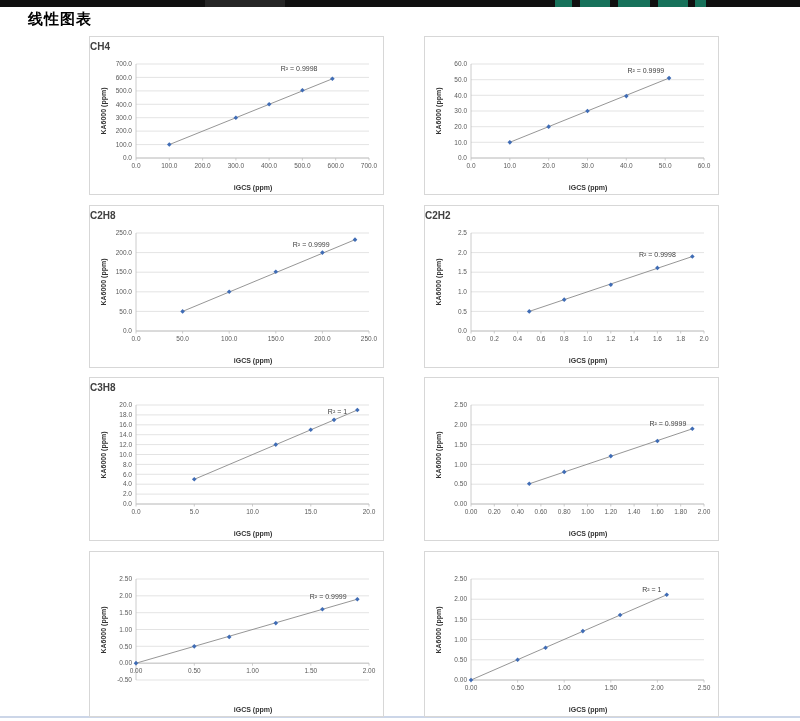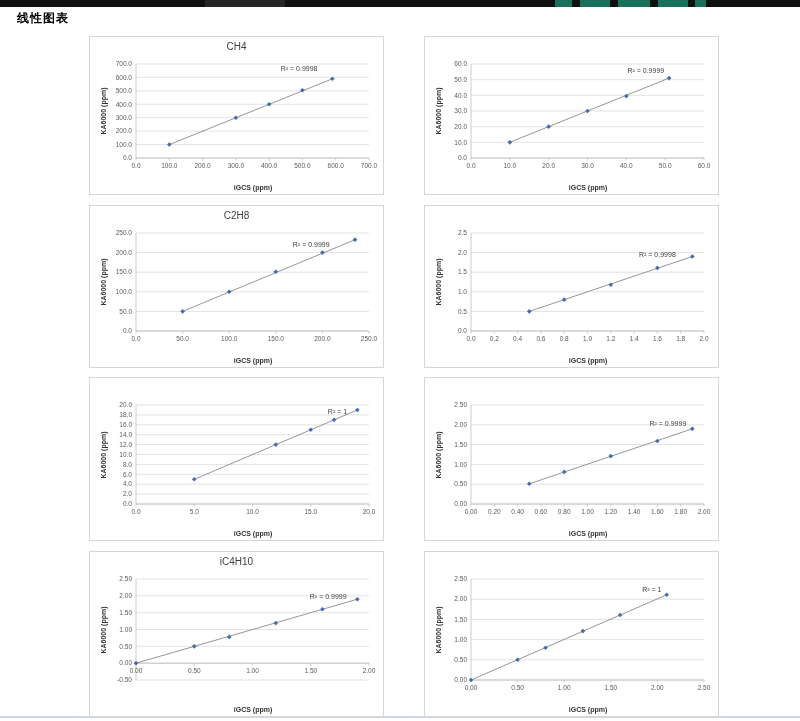--- a/index.html
+++ b/index.html
@@ -12,37 +12,37 @@
     position:absolute; inset:0;
     background:linear-gradient(90deg,
       transparent 0, transparent 205px, #262626 205px, #262626 285px, transparent 285px,
       transparent 555px, #17715a 555px, #17715a 572px, transparent 572px,
       transparent 580px, #17715a 580px, #17715a 610px, transparent 610px,
       transparent 618px, #17715a 618px, #17715a 650px, transparent 650px,
       transparent 658px, #17715a 658px, #17715a 688px, transparent 688px,
       transparent 695px, #17715a 695px, #17715a 706px, transparent 706px);
   }
   .page-heading {
-    position:absolute; left:17px; top:10px; font-size:12px; font-weight:bold;
+    position:absolute; left:28px; top:10px; font-size:15px; font-weight:bold;
     color:#000; letter-spacing:1px;
   }
   .page-edge { position:absolute; top:716px; left:0; width:800px; height:2px; background:#ccd6e8; }
   .chart-box {
     position:absolute; width:295px; background:#fff;
     border:1px solid #d7d7d7; box-sizing:border-box;
   }
   .c1 { left:89px; } .c2 { left:424px; }
   .r1 { top:36px;  height:159px; }
   .r2 { top:205px; height:163px; }
   .r3 { top:377px; height:164px; }
   .r4 { top:551px; height:166px; }
   .chart-box svg { position:absolute; left:0; top:0; width:100%; height:100%; }
   .c-title {
-    position:absolute; top:4px; left:0; width:100%; text-align:center;
-    font-size:10px; font-weight:normal; color:#404040;
+    position:absolute; top:4px; left:0; width:100%; text-align:left;
+    font-size:10px; font-weight:bold; color:#404040;
   }
   .c-xlabel {
     position:absolute; bottom:3px; left:46px; width:234px; text-align:center;
     font-size:7px; font-weight:bold; color:#333;
   }
   .c-ylabel {
     position:absolute; left:13px; top:75px; transform:translate(-50%,-50%) rotate(-90deg);
     transform-origin:center; white-space:nowrap;
     font-size:7px; font-weight:bold; color:#333;
   }
@@ -233,20 +233,21 @@
       <text x="42" y="48.8" text-anchor="end" class="tick">2.0</text>
       <text x="42" y="29.2" text-anchor="end" class="tick">2.5</text>
       <line x1="104.3" y1="105.4" x2="267.4" y2="50.5" stroke="#8a8a8a" stroke-width="0.9"></line>
       <path d="M104.25 103.10000000000001 L106.55 105.4 L104.25 107.7 L101.95 105.4 Z" fill="#3f6cb5"></path>
       <path d="M139.2 91.34 L141.5 93.64 L139.2 95.94 L136.89999999999998 93.64 Z" fill="#3f6cb5"></path>
       <path d="M185.79999999999998 76.444 L188.1 78.744 L185.79999999999998 81.044 L183.49999999999997 78.744 Z" fill="#3f6cb5"></path>
       <path d="M232.4 59.588 L234.70000000000002 61.888 L232.4 64.188 L230.1 61.888 Z" fill="#3f6cb5"></path>
       <path d="M267.35 48.22 L269.65000000000003 50.519999999999996 L267.35 52.81999999999999 L265.05 50.519999999999996 Z" fill="#3f6cb5"></path>
       <text x="232.4" y="51.3" text-anchor="middle" class="r2lab">R² = 0.9998</text>
     </svg>
+  <div class="c-title">C2H2</div>
   <div class="c-ylabel" style="top: 76px;">KA6000 (ppm)</div>
   <div class="c-xlabel">iGCS (ppm)</div>
 </div>
 
 <div class="chart-box c1 r3">
   <svg viewBox="0 0 293 162">
       <line x1="46" y1="126.0" x2="279" y2="126.0" stroke="#dcdcdc" stroke-width="0.8"></line>
       <line x1="46" y1="116.1" x2="279" y2="116.1" stroke="#dcdcdc" stroke-width="0.8"></line>
       <line x1="46" y1="106.2" x2="279" y2="106.2" stroke="#dcdcdc" stroke-width="0.8"></line>
       <line x1="46" y1="96.3" x2="279" y2="96.3" stroke="#dcdcdc" stroke-width="0.8"></line>
@@ -281,20 +282,21 @@
       <text x="42" y="39.1" text-anchor="end" class="tick">18.0</text>
       <text x="42" y="29.2" text-anchor="end" class="tick">20.0</text>
       <line x1="104.3" y1="101.3" x2="267.4" y2="32.0" stroke="#8a8a8a" stroke-width="0.9"></line>
       <path d="M104.25 98.95 L106.55 101.25 L104.25 103.55 L101.95 101.25 Z" fill="#3f6cb5"></path>
       <path d="M185.79999999999998 64.3 L188.1 66.6 L185.79999999999998 68.89999999999999 L183.49999999999997 66.6 Z" fill="#3f6cb5"></path>
       <path d="M220.75 49.45 L223.05 51.75 L220.75 54.05 L218.45 51.75 Z" fill="#3f6cb5"></path>
       <path d="M244.04999999999998 39.55000000000001 L246.35 41.85000000000001 L244.04999999999998 44.150000000000006 L241.74999999999997 41.85000000000001 Z" fill="#3f6cb5"></path>
       <path d="M267.35 29.650000000000002 L269.65000000000003 31.950000000000003 L267.35 34.25 L265.05 31.950000000000003 Z" fill="#3f6cb5"></path>
       <text x="247.5" y="35.9" text-anchor="middle" class="r2lab">R² = 1</text>
     </svg>
+  <div class="c-title">C3H8</div>
   <div class="c-ylabel" style="top: 76.5px;">KA6000 (ppm)</div>
   <div class="c-xlabel">iGCS (ppm)</div>
 </div>
 
 <div class="chart-box c2 r3">
   <svg viewBox="0 0 293 162">
       <line x1="46" y1="126.0" x2="279" y2="126.0" stroke="#dcdcdc" stroke-width="0.8"></line>
       <line x1="46" y1="106.2" x2="279" y2="106.2" stroke="#dcdcdc" stroke-width="0.8"></line>
       <line x1="46" y1="86.4" x2="279" y2="86.4" stroke="#dcdcdc" stroke-width="0.8"></line>
       <line x1="46" y1="66.6" x2="279" y2="66.6" stroke="#dcdcdc" stroke-width="0.8"></line>
@@ -372,21 +374,20 @@
       <text x="42" y="29.2" text-anchor="end" class="tick">2.50</text>
       <line x1="46.0" y1="111.2" x2="267.4" y2="47.2" stroke="#8a8a8a" stroke-width="0.9"></line>
       <path d="M46 108.86666666666667 L48.3 111.16666666666667 L46 113.46666666666667 L43.7 111.16666666666667 Z" fill="#3f6cb5"></path>
       <path d="M104.25 92.03333333333335 L106.55 94.33333333333334 L104.25 96.63333333333334 L101.95 94.33333333333334 Z" fill="#3f6cb5"></path>
       <path d="M139.2 82.60666666666667 L141.5 84.90666666666667 L139.2 87.20666666666666 L136.89999999999998 84.90666666666667 Z" fill="#3f6cb5"></path>
       <path d="M185.79999999999998 68.80333333333333 L188.1 71.10333333333332 L185.79999999999998 73.40333333333332 L183.49999999999997 71.10333333333332 Z" fill="#3f6cb5"></path>
       <path d="M232.4 55 L234.70000000000002 57.3 L232.4 59.599999999999994 L230.1 57.3 Z" fill="#3f6cb5"></path>
       <path d="M267.35 44.900000000000006 L269.65000000000003 47.2 L267.35 49.5 L265.05 47.2 Z" fill="#3f6cb5"></path>
       <text x="238.2" y="47.2" text-anchor="middle" class="r2lab">R² = 0.9999</text>
     </svg>
-  <div class="c-title">iC4H10</div>
   <div class="c-ylabel" style="top: 77.5px;">KA6000 (ppm)</div>
   <div class="c-xlabel">iGCS (ppm)</div>
 </div>
 
 <div class="chart-box c2 r4">
   <svg viewBox="0 0 293 164">
       <line x1="46" y1="128.0" x2="279" y2="128.0" stroke="#dcdcdc" stroke-width="0.8"></line>
       <line x1="46" y1="107.8" x2="279" y2="107.8" stroke="#dcdcdc" stroke-width="0.8"></line>
       <line x1="46" y1="87.6" x2="279" y2="87.6" stroke="#dcdcdc" stroke-width="0.8"></line>
       <line x1="46" y1="67.4" x2="279" y2="67.4" stroke="#dcdcdc" stroke-width="0.8"></line>

